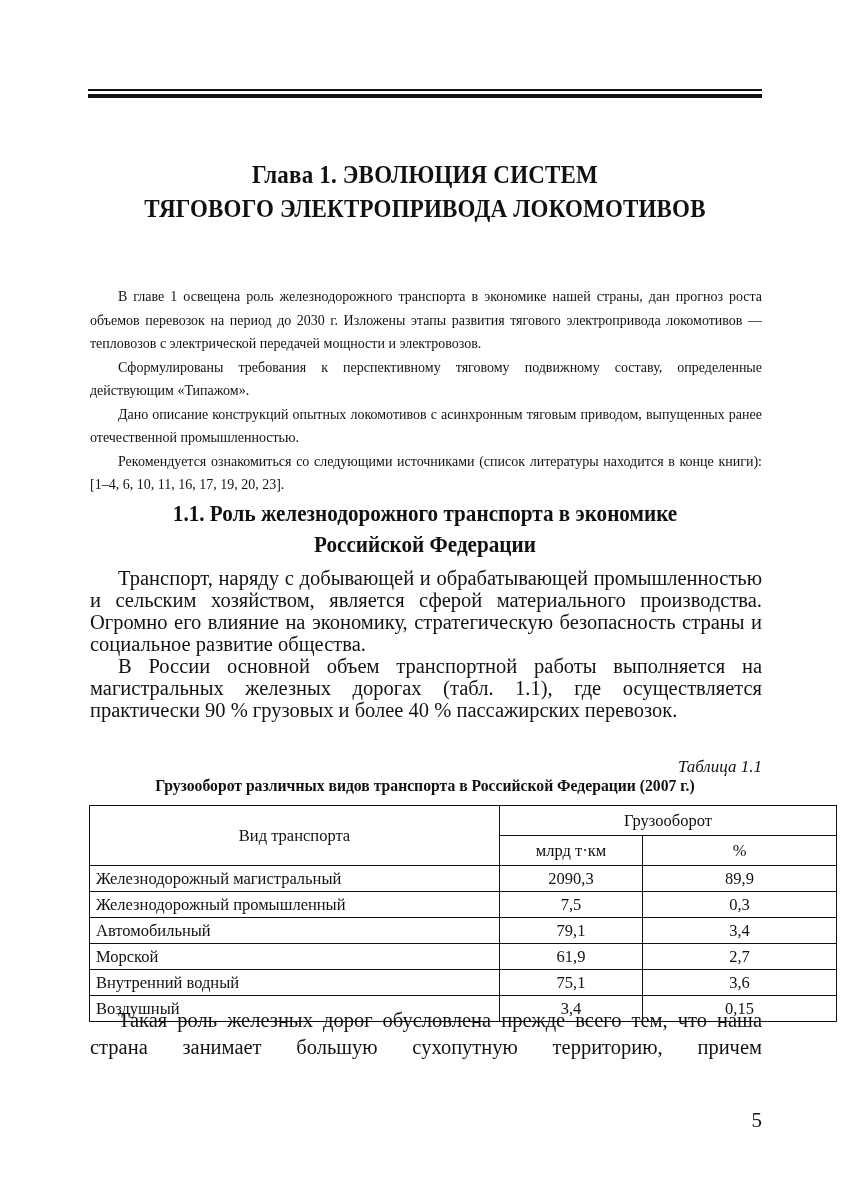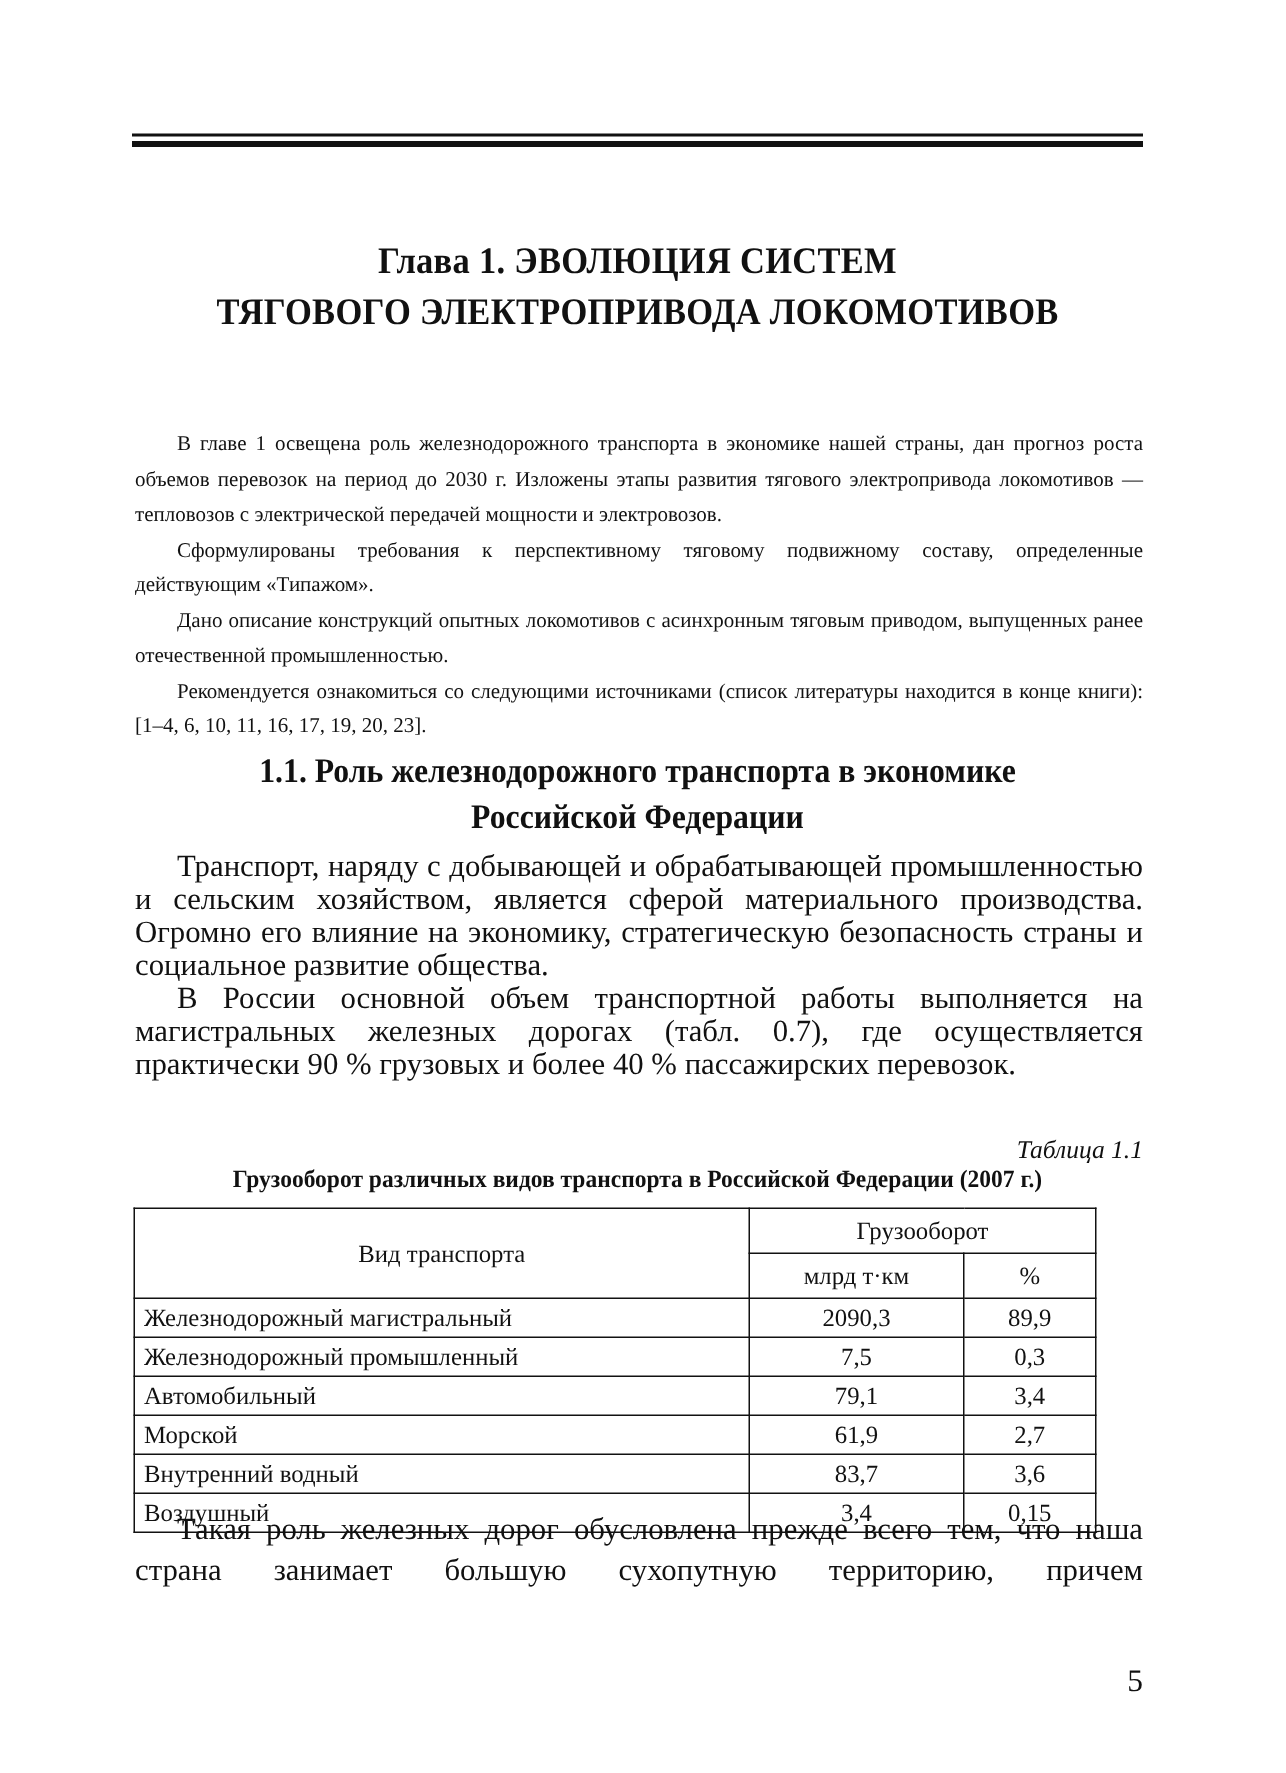--- a/index.html
+++ b/index.html
@@ -11,21 +11,21 @@
          font-weight: bold; font-size: 25px; line-height: 34px; letter-spacing: 0.2px; transform: scaleX(0.92); transform-origin: center top; }
   .intro { position: absolute; left: 90px; width: 672px; top: 238px; font-size: 14px; line-height: 23.5px; margin-top: 47px; }
   .intro p { margin: 0; text-align: justify; text-indent: 28px; }
   .section-title { position: absolute; left: 88px; width: 674px; top: 498px; text-align: center;
          font-weight: bold; font-size: 23px; line-height: 31px; transform: scaleX(0.92); transform-origin: center top; }
   .body1 { position: absolute; left: 90px; width: 672px; top: 567px; font-size: 20.5px; line-height: 22px; }
   .body1 p { margin: 0; text-align: justify; text-indent: 28px; }
   .table-label { position: absolute; right: 95px; top: 757px; font-style: italic; font-size: 17px; }
   .table-caption { position: absolute; left: 88px; width: 674px; top: 776px; text-align: center;
          font-weight: bold; font-size: 16.5px; transform: scaleX(0.95); transform-origin: center top; }
-  table.data { position: absolute; left: 89px; top: 805px; width: 642px; border-collapse: collapse; font-size: 16.5px; }
+  table.data { position: absolute; left: 89px; top: 805px; width: 748px; border-collapse: collapse; font-size: 16.5px; }
   table.data td, table.data th { border: 1px solid #111; font-weight: normal; padding: 0 6px; height: 25px; }
   table.data th { height: 29px; }
   table.data .c1 { width: 397px; text-align: left; }
   table.data .c2 { width: 130px; text-align: center; }
   table.data .c3 { text-align: center; }
   table.data th.c1 { text-align: center; }
   .body2 { position: absolute; left: 90px; width: 672px; top: 1007px; font-size: 20.5px; line-height: 27px; }
   .body2 p { margin: 0; text-align: justify; text-indent: 28px; text-align-last: justify; }
   .page-number { position: absolute; right: 95px; top: 1108px; font-size: 21px; }
 </style>
@@ -47,21 +47,21 @@
   <p>Рекомендуется ознакомиться со следующими источниками (список литературы находится в конце книги): [1–4, 6, 10, 11, 16, 17, 19, 20, 23].</p>
 </div>
 
 <div class="section-title">
   <div>1.1. Роль железнодорожного транспорта в экономике</div>
   <div>Российской Федерации</div>
 </div>
 
 <div class="body1">
   <p>Транспорт, наряду с добывающей и обрабатывающей промышленностью и сельским хозяйством, является сферой материального производства. Огромно его влияние на экономику, стратегическую безопасность страны и социальное развитие общества.</p>
-  <p>В России основной объем транспортной работы выполняется на магистральных железных дорогах (табл. 0.7), где осуществляется практически 90 % грузовых и более 40 % пассажирских перевозок.</p>
+  <p>В России основной объем транспортной работы выполняется на магистральных железных дорогах (табл. 1.1), где осуществляется практически 90 % грузовых и более 40 % пассажирских перевозок.</p>
 </div>
 
 <div class="table-label">Таблица 1.1</div>
 <div class="table-caption">Грузооборот различных видов транспорта в Российской Федерации (2007 г.)</div>
 
 <table class="data">
   <thead>
     <tr>
       <th class="c1" rowspan="2">Вид транспорта</th>
       <th colspan="2">Грузооборот</th>
@@ -87,21 +87,21 @@
       <td class="c2">79,1</td>
       <td class="c3">3,4</td>
     </tr>
     <tr>
       <td class="c1">Морской</td>
       <td class="c2">61,9</td>
       <td class="c3">2,7</td>
     </tr>
     <tr>
       <td class="c1">Внутренний водный</td>
-      <td class="c2">83,7</td>
+      <td class="c2">75,1</td>
       <td class="c3">3,6</td>
     </tr>
     <tr>
       <td class="c1">Воздушный</td>
       <td class="c2">3,4</td>
       <td class="c3">0,15</td>
     </tr>
   </tbody>
 </table>
 

